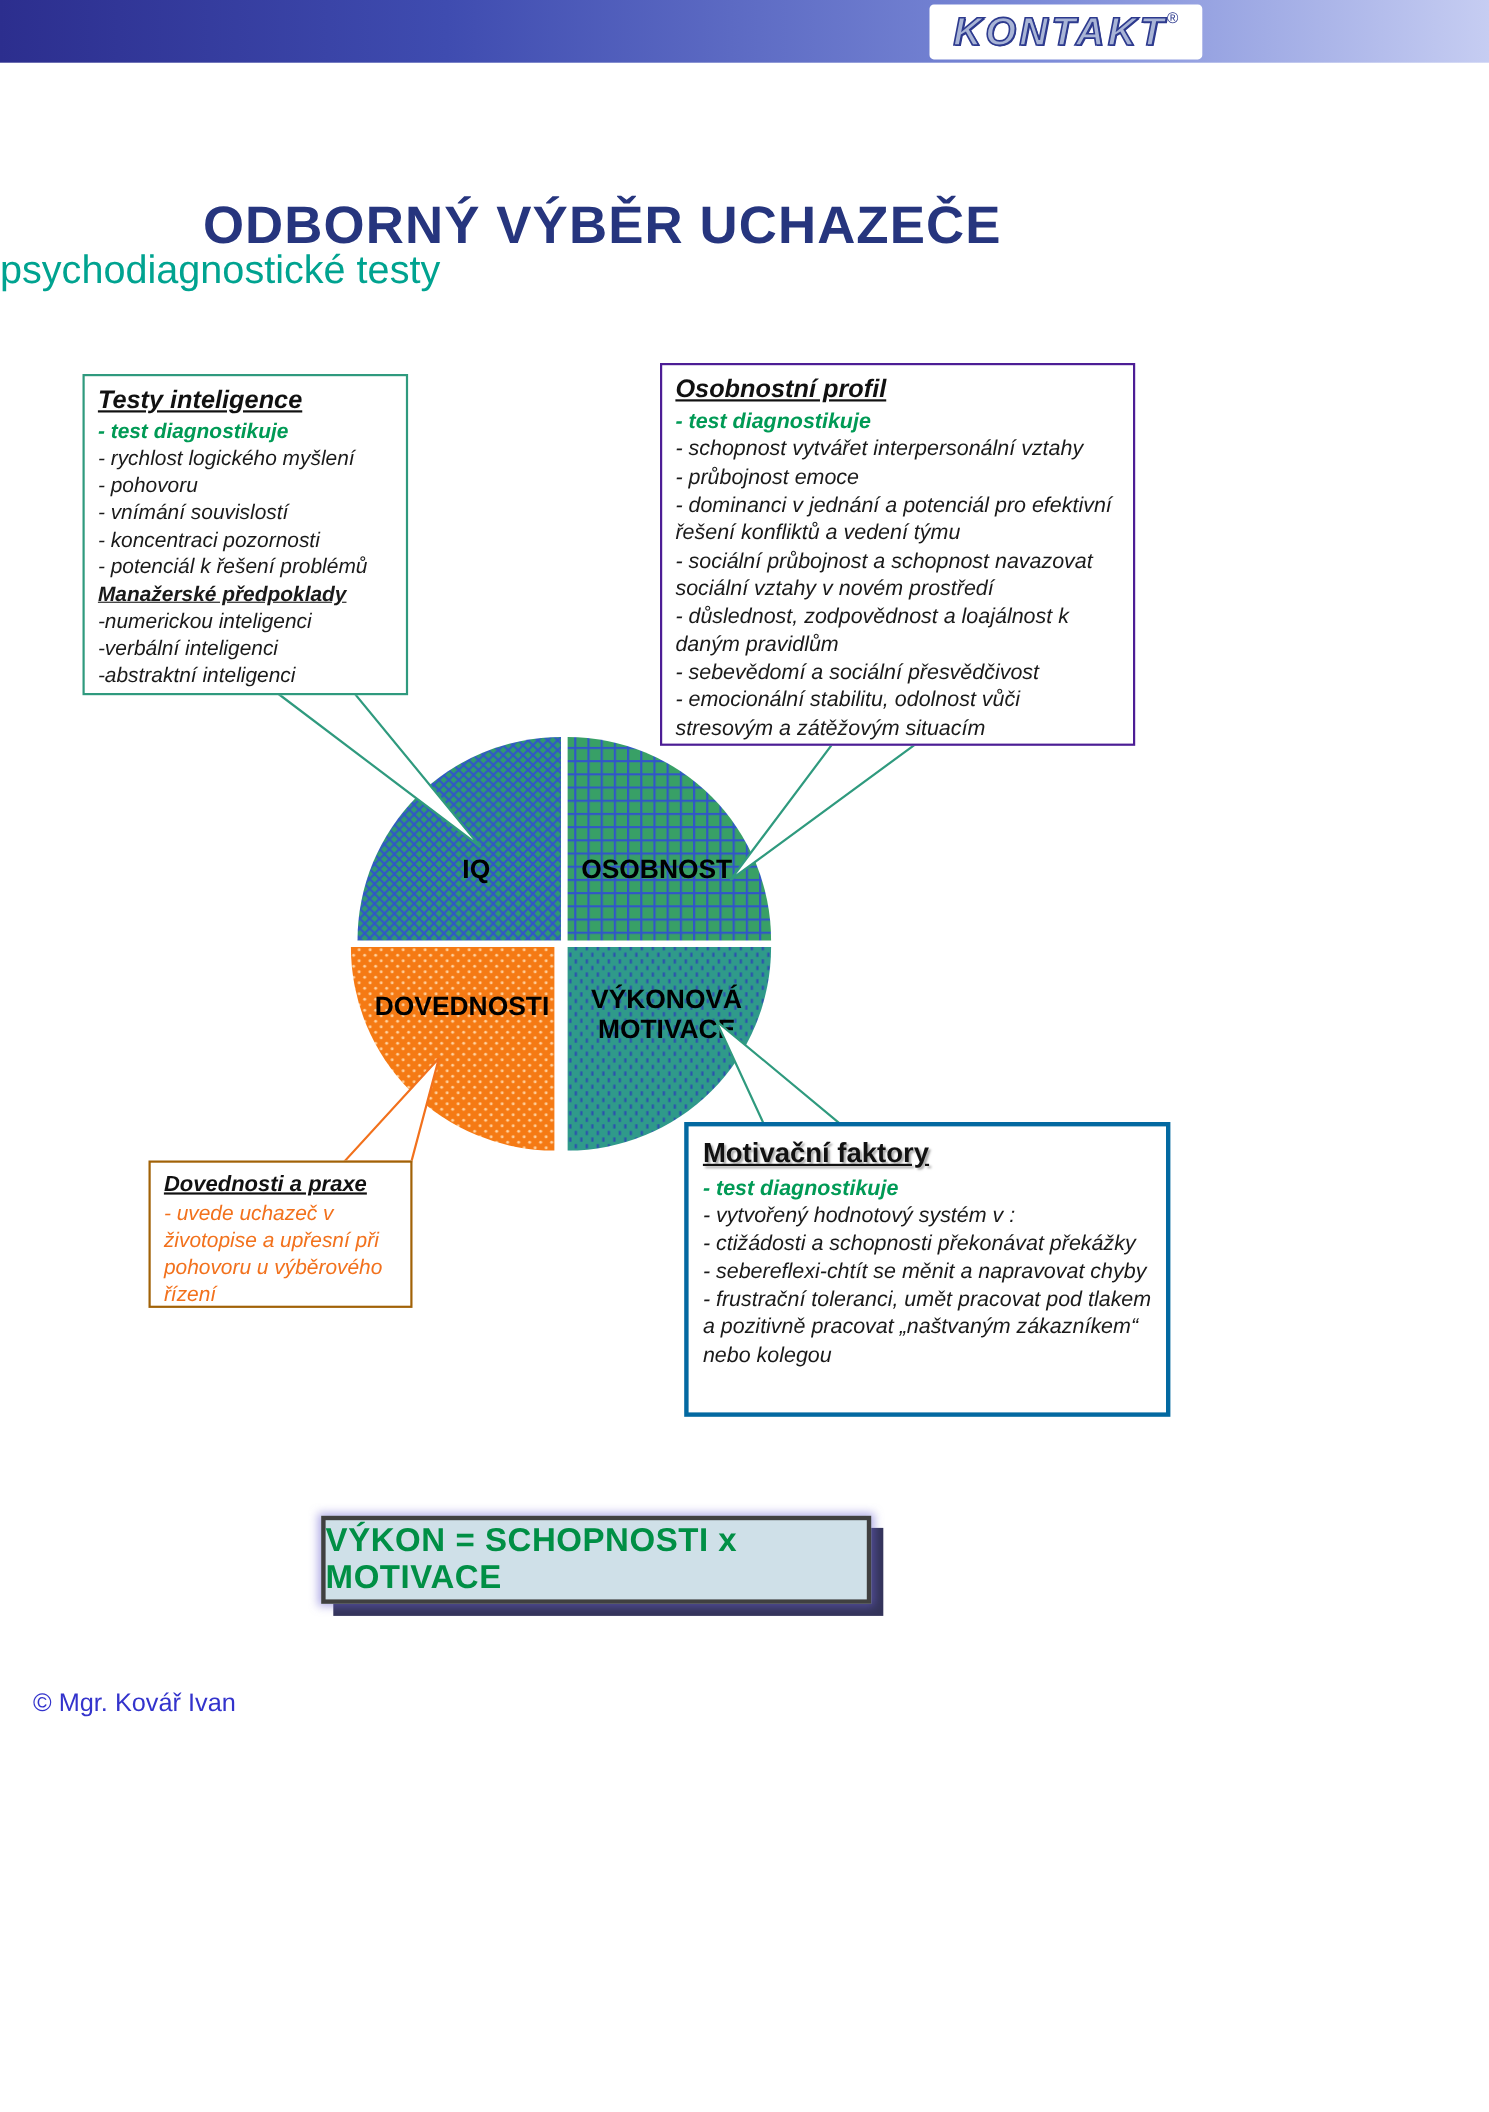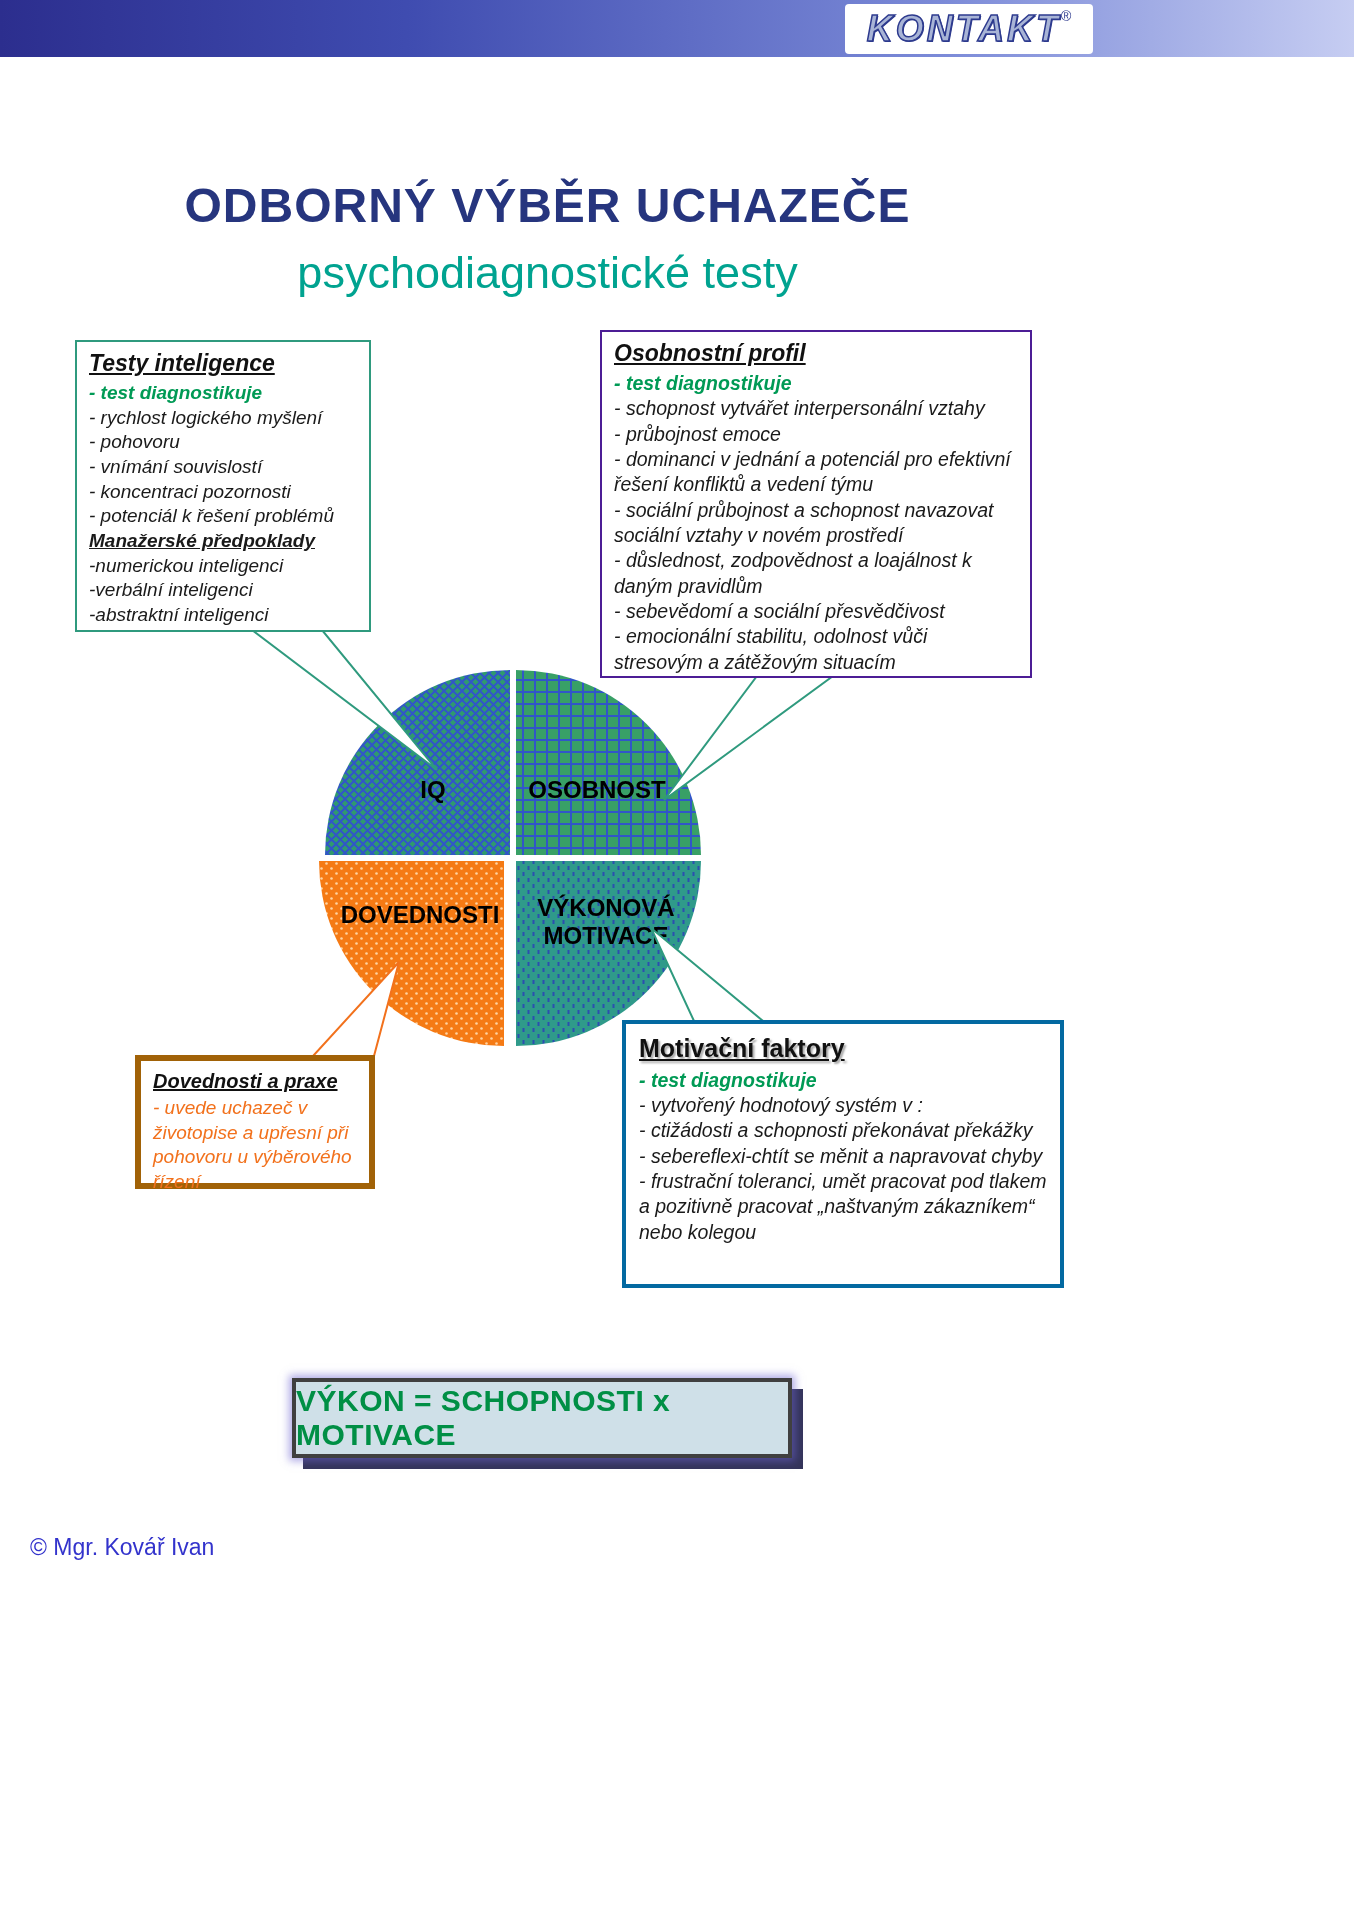--- a/index.html
+++ b/index.html
@@ -26,22 +26,22 @@
     text-shadow: 1px 1px 0 #2d3a8e;
   }
   .logo-reg { font-size: 14px; color: #2d3a8e; align-self: flex-start; margin-top: 4px; }
 
   
   .title1 {
     position: absolute; left: 0; top: 178px; width: 1095px; text-align: center;
     font-size: 48px; font-weight: bold; color: #26357e; letter-spacing: 1px;
   }
   .title2 {
-    position: absolute; left: 0; top: 247px; width: 1095px; text-align: center;
-    font-size: 45px; color: #00a390;
+    position: absolute; left: 0; top: 224px; width: 1095px; text-align: left;
+    font-size: 36px; color: #00a390;
   }
 
   
   .box {
     position: absolute; background: #ffffff; z-index: 3;
     font-style: italic; color: #1a1a1a;
   }
   .box-heading {
     font-size: 23px; font-weight: bold; text-decoration: underline; color: #111111;
     margin-bottom: 2px;
@@ -55,21 +55,21 @@
     border: 2px solid #2f9a7e; padding: 7px 10px 6px 12px;
     font-size: 19px; line-height: 1.3;
   }
   .box-pers {
     left: 600px; top: 330px; width: 432px; height: 348px;
     border: 2px solid #4c1d95; padding: 7px 12px 6px 12px;
     font-size: 19.5px; line-height: 1.3;
   }
   .box-skill {
     left: 135px; top: 1055px; width: 240px; height: 134px;
-    border: 6px solid #a16207; padding: 7px 10px 6px 12px;
+    border: 2px solid #a16207; padding: 7px 10px 6px 12px;
     font-size: 19px; line-height: 1.3;
   }
   .skill-heading {
     font-size: 20px; font-weight: bold; text-decoration: underline; color: #111111;
     margin-bottom: 2px;
   }
   .skill-body { color: #f2711c; }
   .box-mot {
     left: 622px; top: 1020px; width: 442px; height: 268px;
     border: 4px solid #0369a1; padding: 8px 13px 6px 13px;

